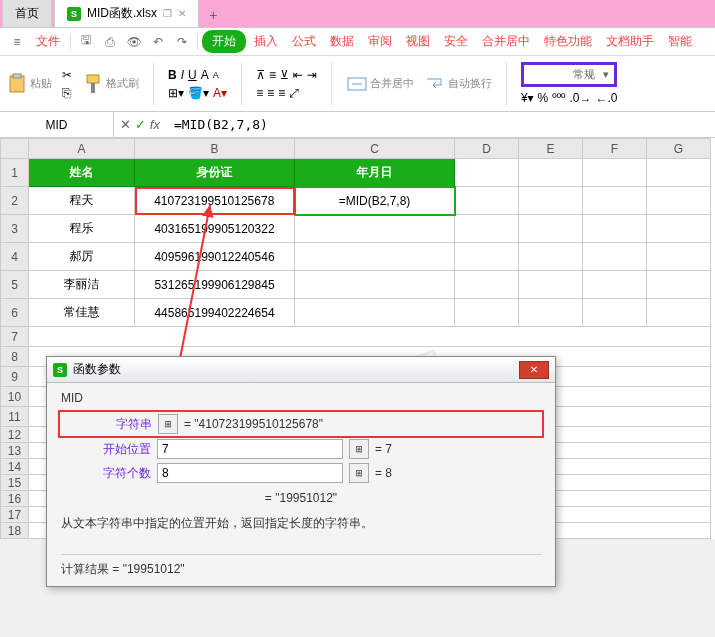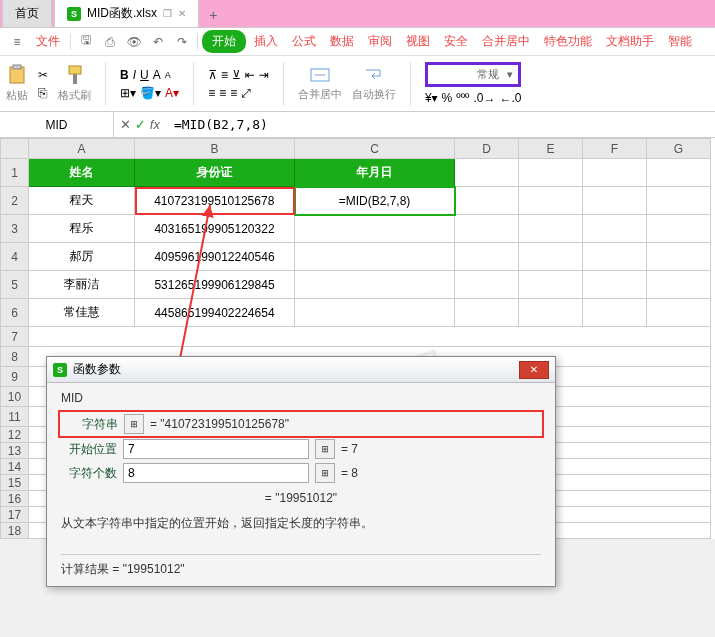--- a/index.html
+++ b/index.html
@@ -16,21 +16,21 @@
   
   
   .menu-bar { height: 28px; background: #fff; display: flex; align-items: center; padding: 0 6px; gap: 2px; border-bottom: 1px solid #ddd; }
   .menu-icon { width: 22px; height: 22px; display: inline-flex; align-items: center; justify-content: center; color: #666; }
   .menu-item { padding: 3px 6px; font-size: 12px; color: #ef4444; cursor: pointer; }
   .menu-item.active { background: #1aad19; color: #fff; border-radius: 10px; padding: 3px 10px; }
   .menu-sep { width: 1px; height: 16px; background: #ddd; margin: 0 2px; }
   
   
   .ribbon { height: 56px; background: #fff; display: flex; align-items: center; padding: 4px 6px; gap: 10px; border-bottom: 1px solid #ccc; }
-  .ribbon-group { display: flex; flex-direction: column; align-items: center; gap: 2px; color: #555; }
+  .ribbon-group { display: flex; flex-direction: row; align-items: center; gap: 2px; color: #555; }
   .ribbon-btn { display: flex; align-items: center; justify-content: center; }
   .ribbon-label { font-size: 11px; color: #888; }
   .ribbon-sep { width: 1px; height: 44px; background: #e0e0e0; margin: 0 4px; }
   .ribbon-small { display: flex; flex-direction: column; gap: 4px; }
   .ribbon-row { display: flex; gap: 4px; align-items: center; }
   .select-box { border: 3px solid #6d28d9; padding: 2px 6px; font-size: 11px; color: #666; display: flex; align-items: center; gap: 8px; justify-content: flex-end; }
   
   
   .formula-bar { height: 26px; background: #fff; display: flex; align-items: center; border-bottom: 1px solid #ccc; }
   .name-box { width: 114px; border-right: 1px solid #ccc; padding: 0 8px; height: 100%; display: flex; align-items: center; font-size: 12px; justify-content: center; }
@@ -59,21 +59,21 @@
   .watermark { position: absolute; top: 230px; left: 260px; font-size: 36px; color: rgba(0,0,0,0.06); transform: rotate(-20deg); pointer-events: none; font-weight: bold; letter-spacing: 4px; }
   
   
   .dialog { position: absolute; left: 46px; top: 356px; width: 510px; background: #f4f4f4; border: 1px solid #888; box-shadow: 2px 2px 8px rgba(0,0,0,0.3); }
   .dlg-title { height: 26px; background: linear-gradient(#fff,#e4e8ec); display: flex; align-items: center; padding: 0 6px; gap: 6px; border-bottom: 1px solid #bbb; }
   .dlg-title .s-icon { width: 14px; height: 14px; }
   .dlg-close { margin-left: auto; width: 30px; height: 18px; background: #d04030; color: #fff; display: flex; align-items: center; justify-content: center; font-size: 10px; border: 1px solid #a03020; }
   .dlg-body { padding: 8px 14px; font-size: 12px; color: #333; }
   .dlg-fn { font-size: 12px; margin-bottom: 8px; }
   .param-row { display: flex; align-items: center; margin: 4px 0; gap: 6px; }
-  .param-label { width: 56px; text-align: right; color: #14532d; }
+  .param-label { width: 56px; text-align: right; color: #6d28d9; margin-left: 34px; }
   .param-input { width: 186px; border: 1px solid #aaa; background: #fff; padding: 2px 4px; font-size: 12px; height: 20px; }
   .param-ref { width: 20px; height: 20px; border: 1px solid #aaa; background: #f0f0f0; display: flex; align-items: center; justify-content: center; font-size: 9px; }
   .param-eq { color: #333; }
   .param-row.hl { outline: 2px solid #e33; outline-offset: 1px; padding: 1px; }
   .dlg-result-line { text-align: center; margin: 8px 0; }
   .dlg-desc { margin: 10px 0 22px; }
   .dlg-subdesc { margin-left: 40px; margin-bottom: 10px; }
   .dlg-hr { border-top: 1px solid #ccc; margin: 6px 0; }
   .dlg-foot { display: flex; align-items: center; padding: 4px 0 8px; }
   .dlg-link { color: #2a6fc9; text-decoration: none; display: flex; align-items: center; gap: 4px; }

